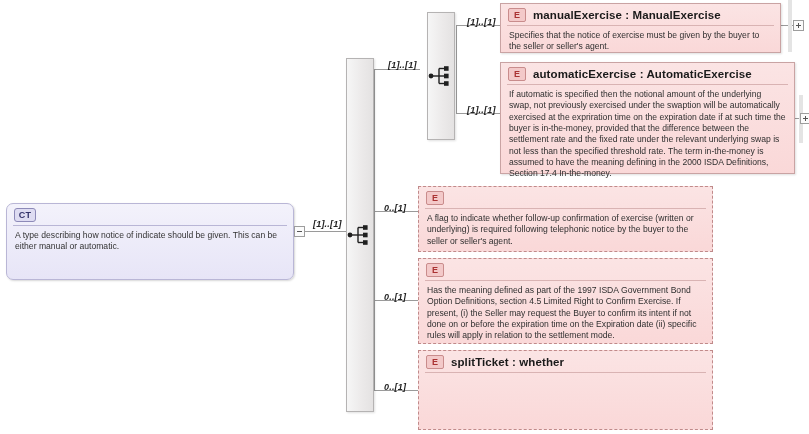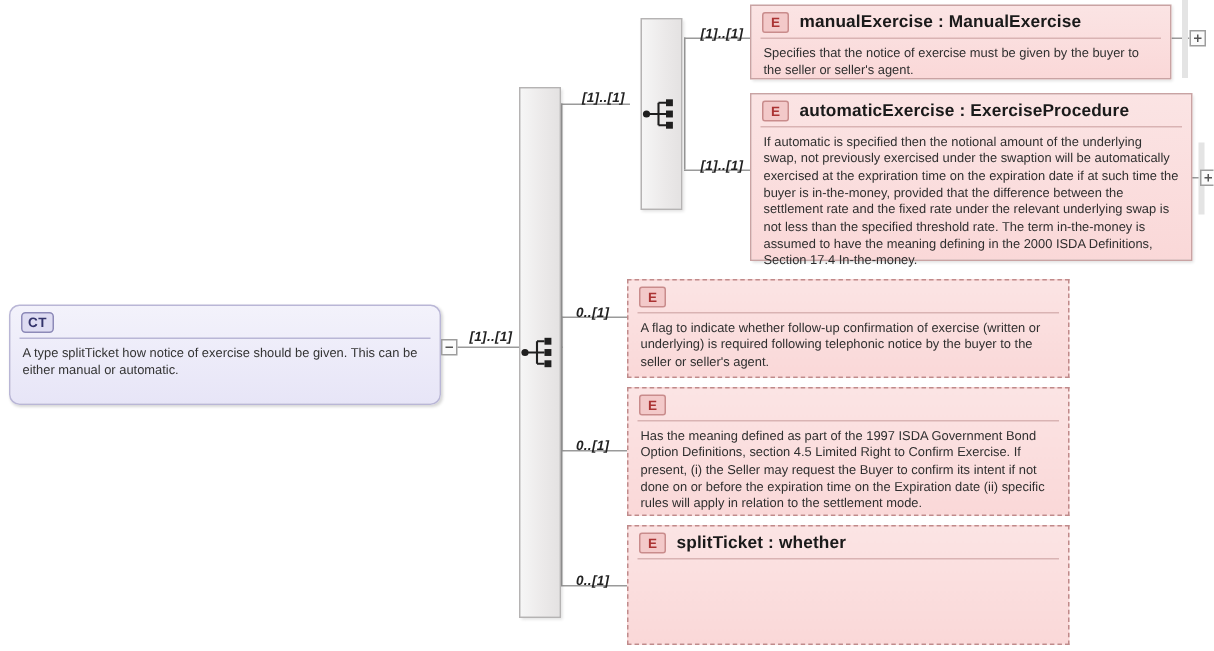--- a/index.html
+++ b/index.html
@@ -22,21 +22,21 @@
     white-space:nowrap;letter-spacing:.1px;
   }
   .node .desc{
     font-size:8.6px;line-height:1.32;color:#3b3b3b;
     padding:4px 8px 5px 8px;
   }
   .node .sep{height:1px;margin:0 6px;}
 
   
   .ct-node{
-    left:6px;top:203px;width:288px;height:67px;
+    left:6px;top:203px;width:288px;height:77px;
     background:linear-gradient(180deg,#f3f2fb 0%,#e7e5f7 100%);
     border:1px solid #b9b6d6;border-radius:7px;
     box-shadow:1px 1px 2px rgba(0,0,0,.16);
   }
   .ct-node .hdr{font-size:12px;color:#14141e;}
   .ct-node .sep{background:#b9b6d6;}
   .ct-node .desc{color:#333;}
 
   .badge{
     display:inline-flex;align-items:center;justify-content:center;
@@ -126,21 +126,21 @@
   <div class="ln v" style="left:456px;top:70px;height:43px;"></div>
 
   <div class="ln h" style="left:781px;top:25px;width:12px;"></div>
   <div class="ln h" style="left:791px;top:118px;width:10px;"></div>
 
   <div class="node ct-node">
     <div class="hdr">
       <span class="badge badge-ct">CT</span>
     </div>
     <div class="sep"></div>
-    <div class="desc">A type splitTicket how notice of exercise should be given. This can be either manual or automatic.</div>
+    <div class="desc">A type describing how notice of indicate should be given. This can be either manual or automatic.</div>
   </div>
 
   <div class="tgl" style="left:294px;top:226px;"></div>
 
   <div class="card" style="left:313px;top:219px;">[1]..[1]</div>
 
   <div class="comp" style="left:346px;top:58px;width:28px;height:354px;">
     <svg width="26" height="22" viewBox="0 0 26 22">
       <circle cx="3" cy="11" r="2.4" fill="#1f1f1f"></circle>
       <line x1="5" y1="11" x2="11" y2="11" stroke="#1f1f1f" stroke-width="1.4"></line>
@@ -178,21 +178,21 @@
     <div class="sep"></div>
     <div class="desc">Specifies that the notice of exercise must be given by the buyer to the seller or seller's agent.</div>
   </div>
   <div class="card" style="left:467px;top:17px;">[1]..[1]</div>
   <div class="rail" style="left:788px;top:0px;height:52px;"></div>
   <div class="tgl plus" style="left:793px;top:20px;"></div>
 
   <div class="node el-node required" style="left:500px;top:62px;width:295px;height:112px;">
     <div class="hdr">
       <span class="badge badge-e">E</span>
-      <span>automaticExercise : ExerciseProcedure</span>
+      <span>automaticExercise : AutomaticExercise</span>
     </div>
     <div class="sep"></div>
     <div class="desc">If automatic is specified then the notional amount of the underlying swap, not previously exercised under the swaption will be automatically exercised at the expriration time on the expiration date if at such time the buyer is in-the-money, provided that the difference between the settlement rate and the fixed rate under the relevant underlying swap is not less than the specified threshold rate. The term in-the-money is assumed to have the meaning defining in the 2000 ISDA Definitions, Section 17.4 In-the-money.</div>
   </div>
   <div class="card" style="left:467px;top:105px;">[1]..[1]</div>
   <div class="rail" style="left:799px;top:95px;height:48px;"></div>
   <div class="tgl plus" style="left:800px;top:113px;"></div>
 
   <div class="node el-node optional" style="left:418px;top:186px;width:295px;height:66px;">
     <div class="hdr">

